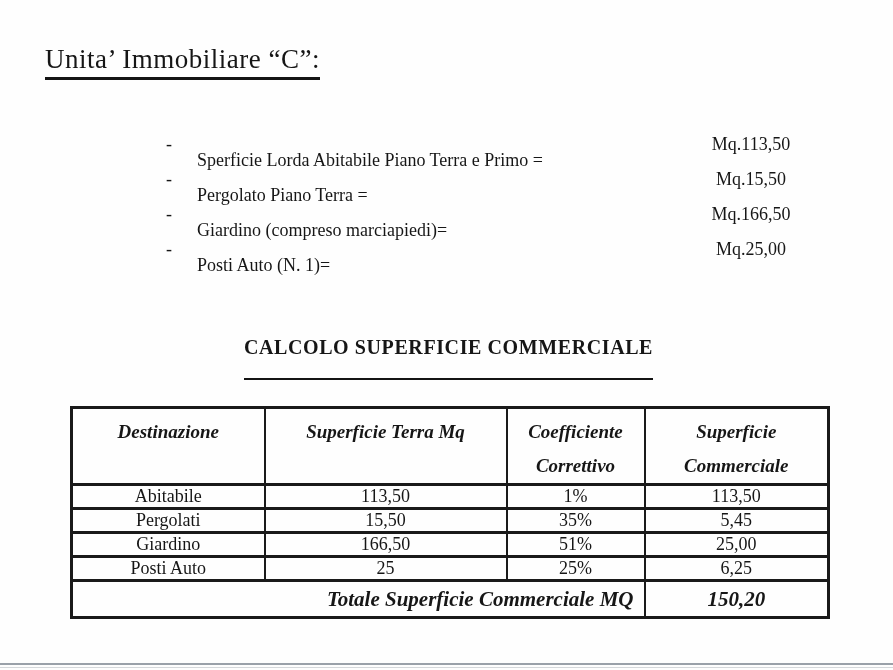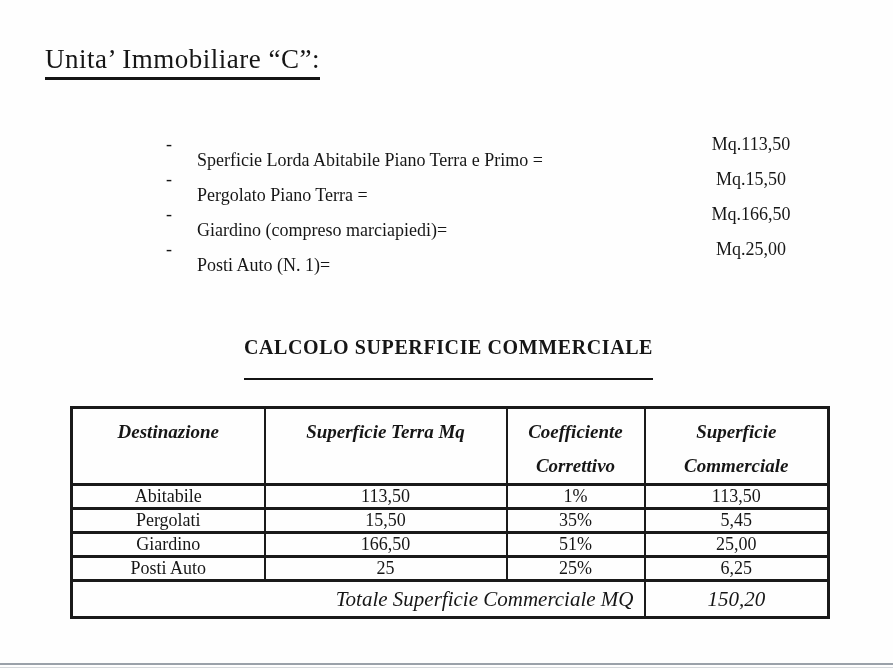--- a/index.html
+++ b/index.html
@@ -98,21 +98,21 @@
   }
   tr.hdr th span { display: block; }
   tr.data td {
     height: 19px;
     font-size: 18px;
     vertical-align: middle;
   }
   tr.total td {
     height: 37px;
     font-size: 21px;
-    font-weight: normal;
+    font-weight: bold;
     font-style: italic;
     vertical-align: middle;
   }
   tr.total td.tlabel { text-align: right; padding-right: 10px; }
 
   
   .bottom-line-dark {
     position: absolute;
     left: 0; top: 663px;
     width: 893px; height: 2px;

